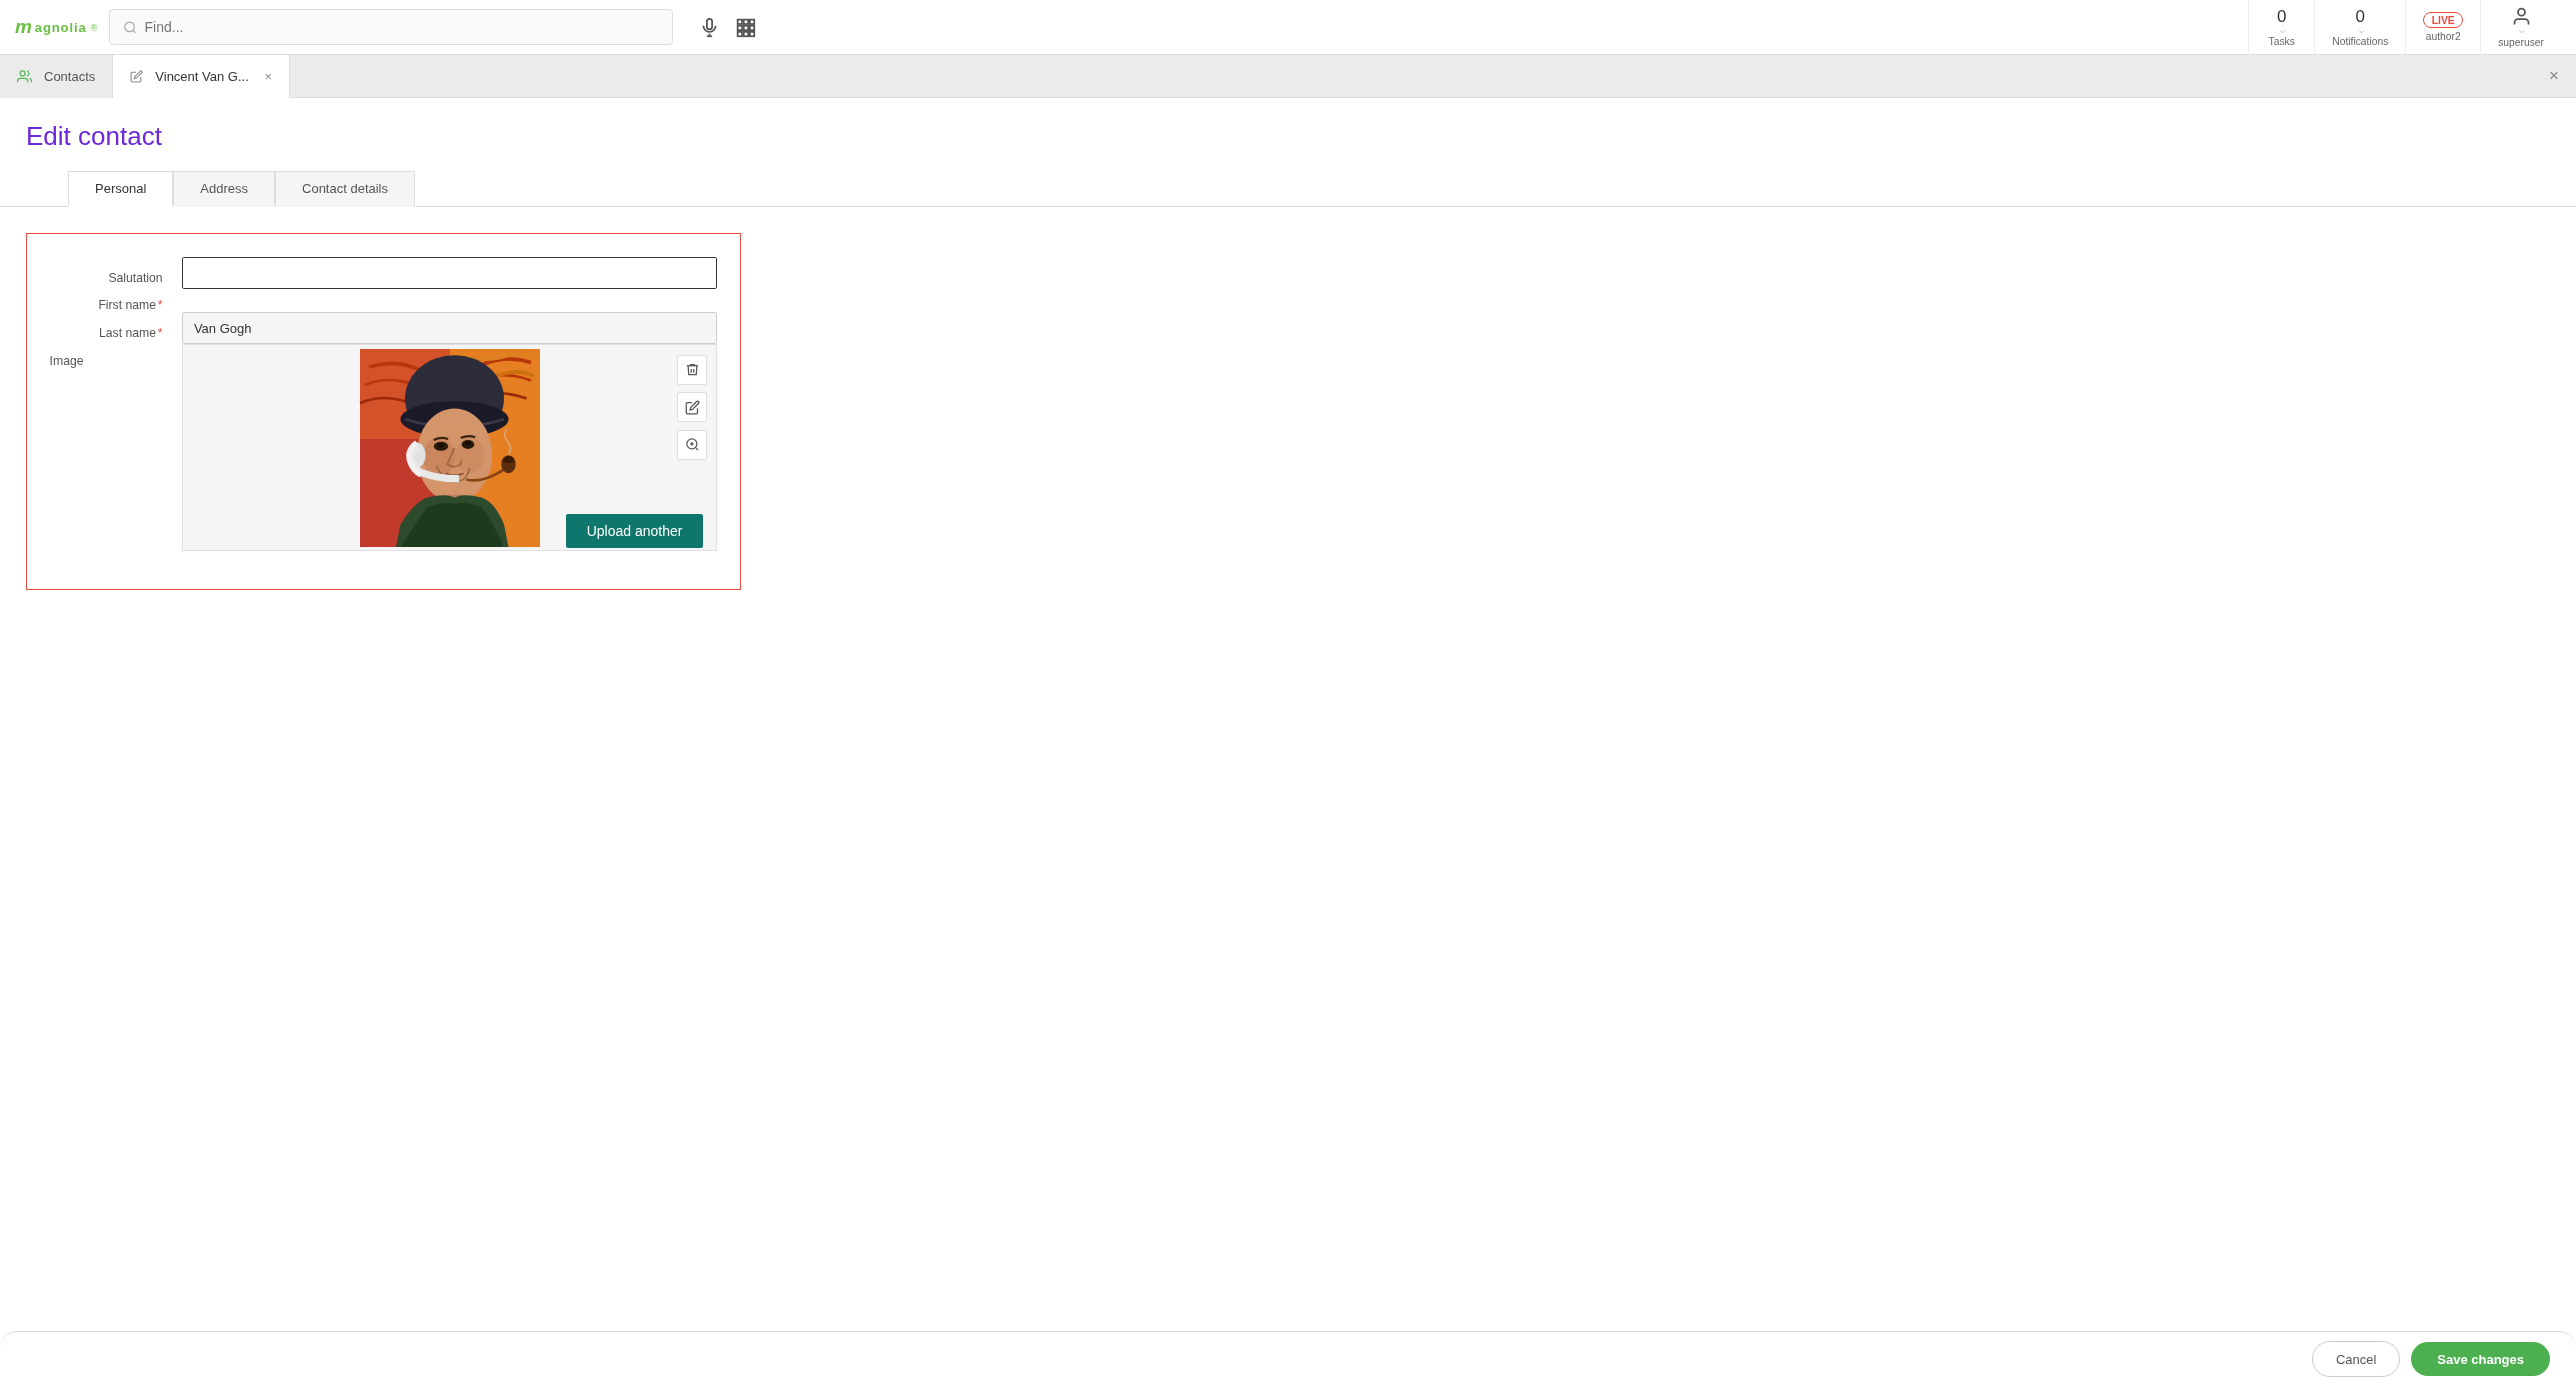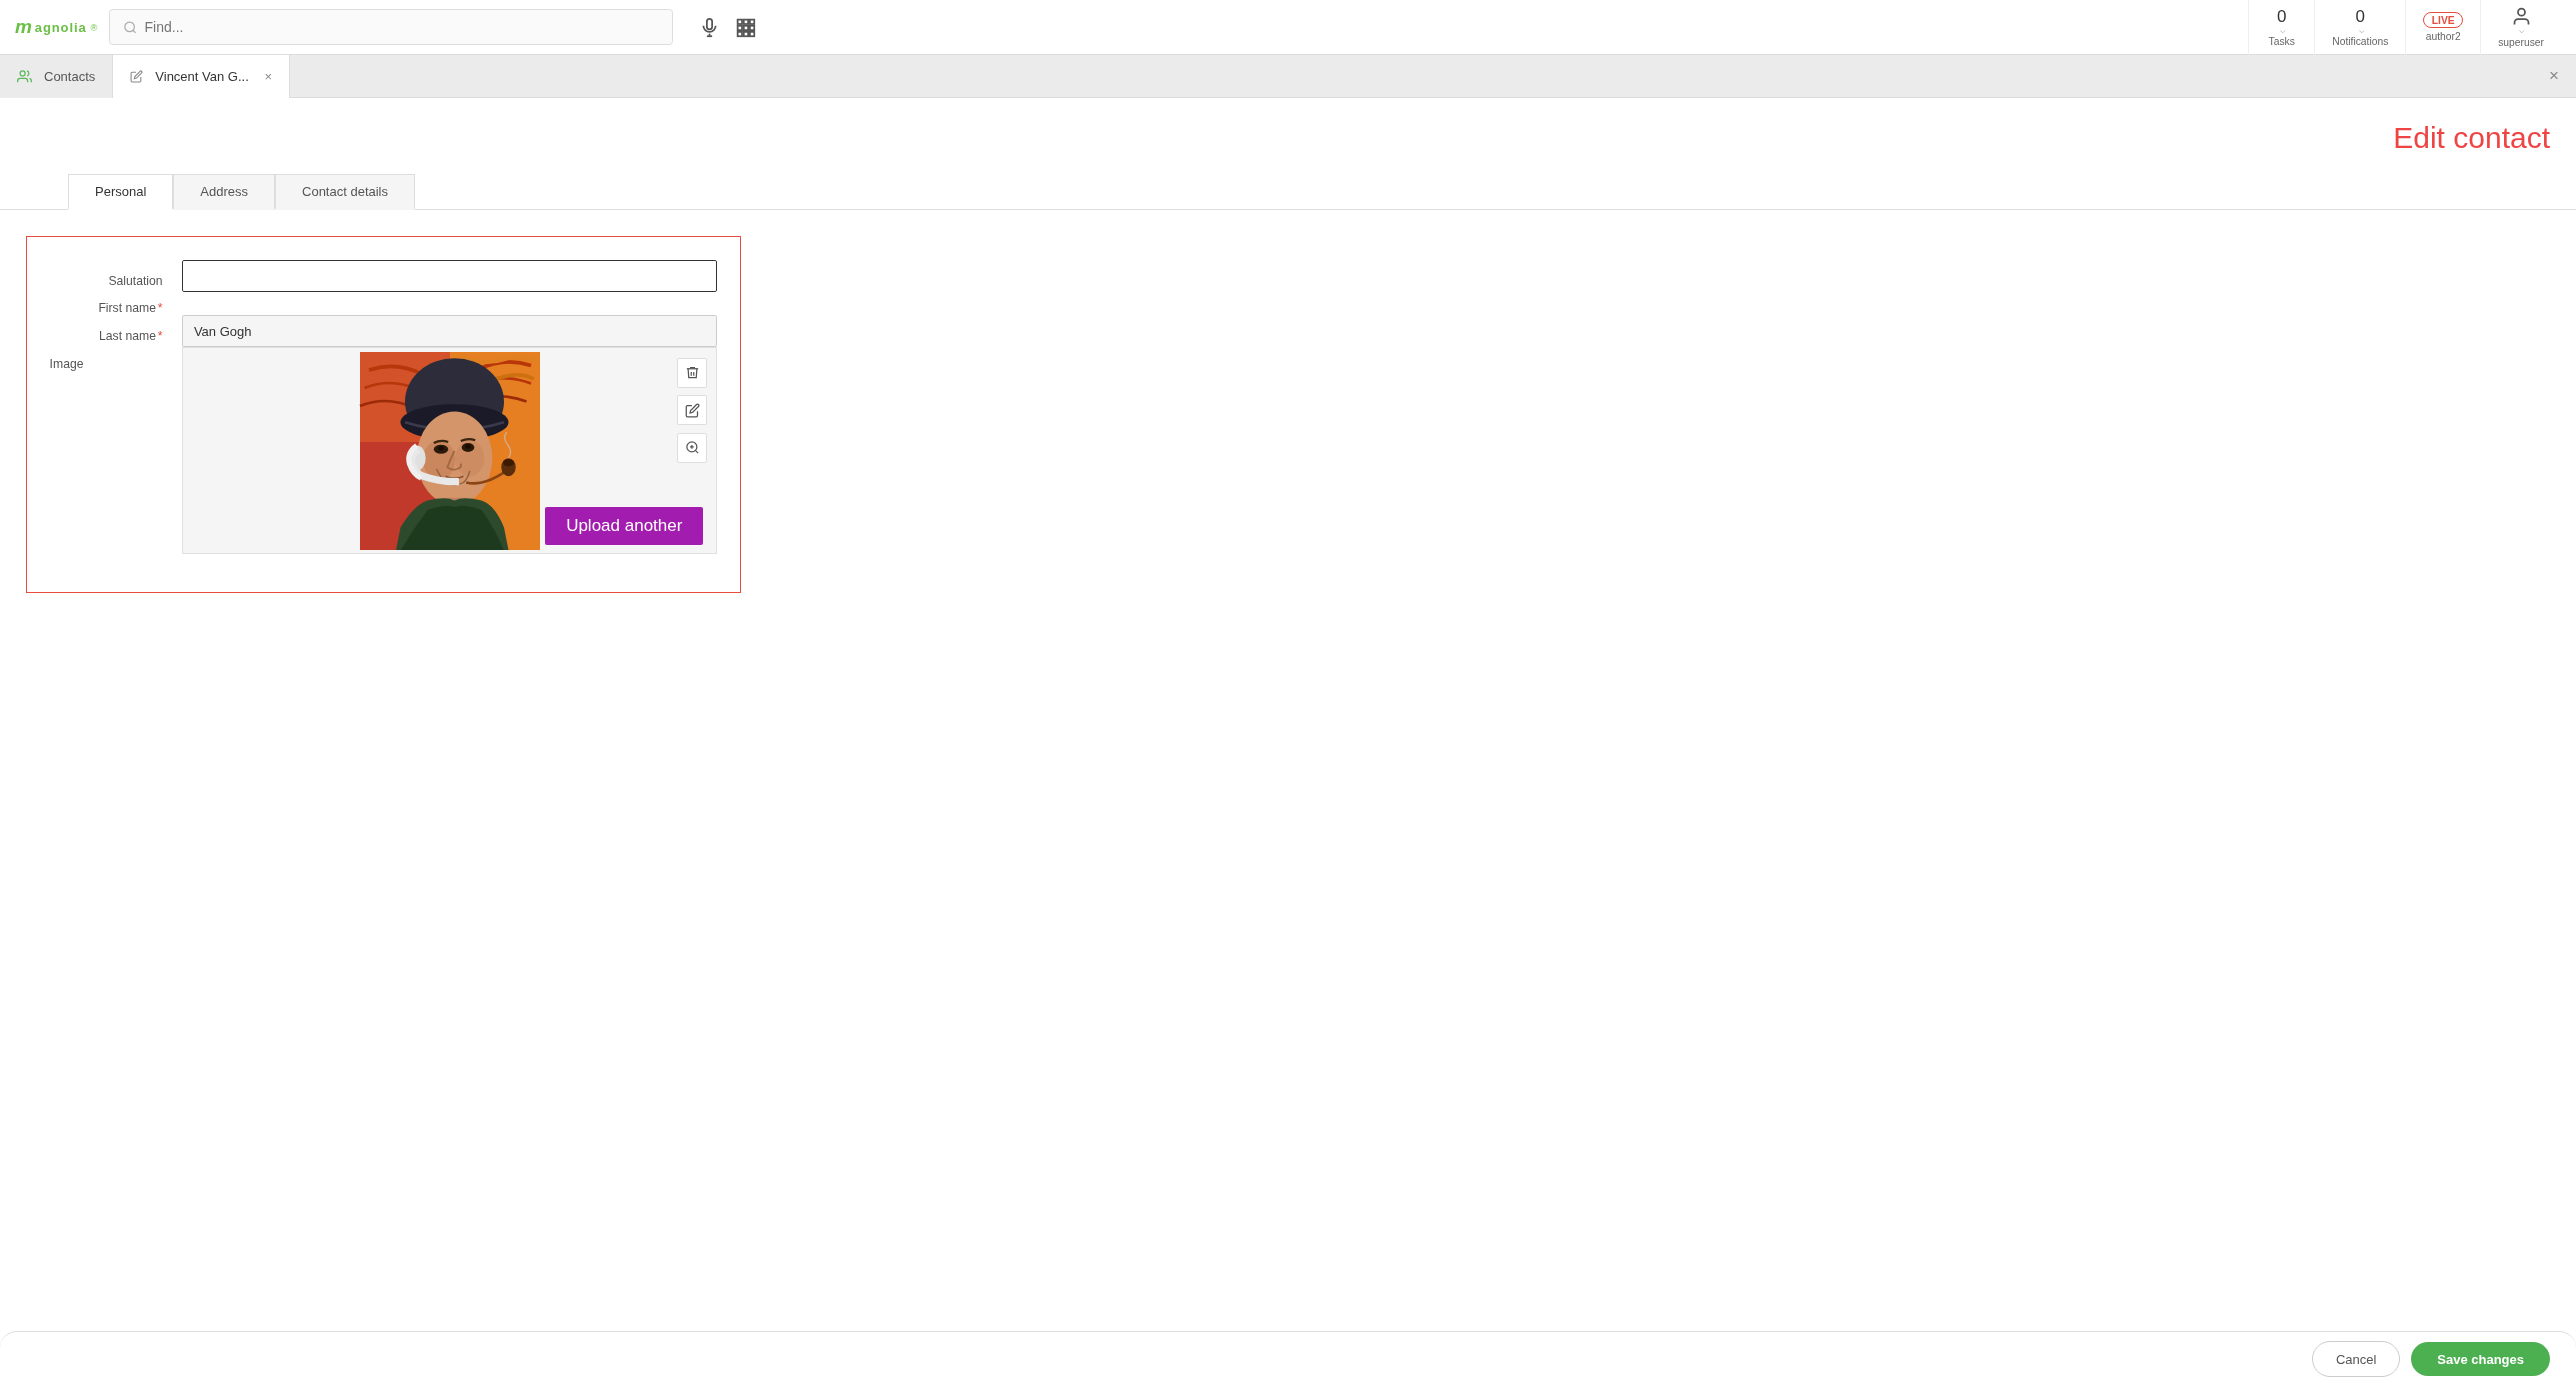--- a/index.html
+++ b/index.html
@@ -111,25 +111,24 @@
       cursor: pointer;
     }
 
     
     .main-content {
       background: #fff;
       min-height: calc(100vh - 98px);
       padding: 0 0 56px 0;
     }
     .page-title {
-      font-size: 30px;
+      font-size: 26px;
       font-weight: 300;
-      color: #ef4444;
+      color: #6d28d9;
       padding: 22.6px 26px 19px;
-      text-align: right;
     }
 
     
     .form-tabs {
       display: flex;
       border-bottom: 0.9px solid #ddd;
       padding: 0 26px;
       gap: 0;
     }
     .form-tab {
@@ -238,28 +237,28 @@
       border-radius: 1.9px;
       display: flex;
       align-items: center;
       justify-content: center;
       cursor: pointer;
       font-size: 13px;
       color: #555;
     }
     .upload-another-btn {
       position: absolute;
-      bottom: 8px;
+      bottom: 2px;
       right: 13px;
-      background: #a21caf;
+      background: #0f766e;
       color: #fff;
       padding: 9.4px 21px;
       border: none;
       border-radius: 1.9px;
-      font-size: 17px;
+      font-size: 14px;
       cursor: pointer;
       font-weight: 500;
     }
 
     
     .footer-bar {
       position: fixed;
       bottom: 0;
       right: 0;
       left: 0;

